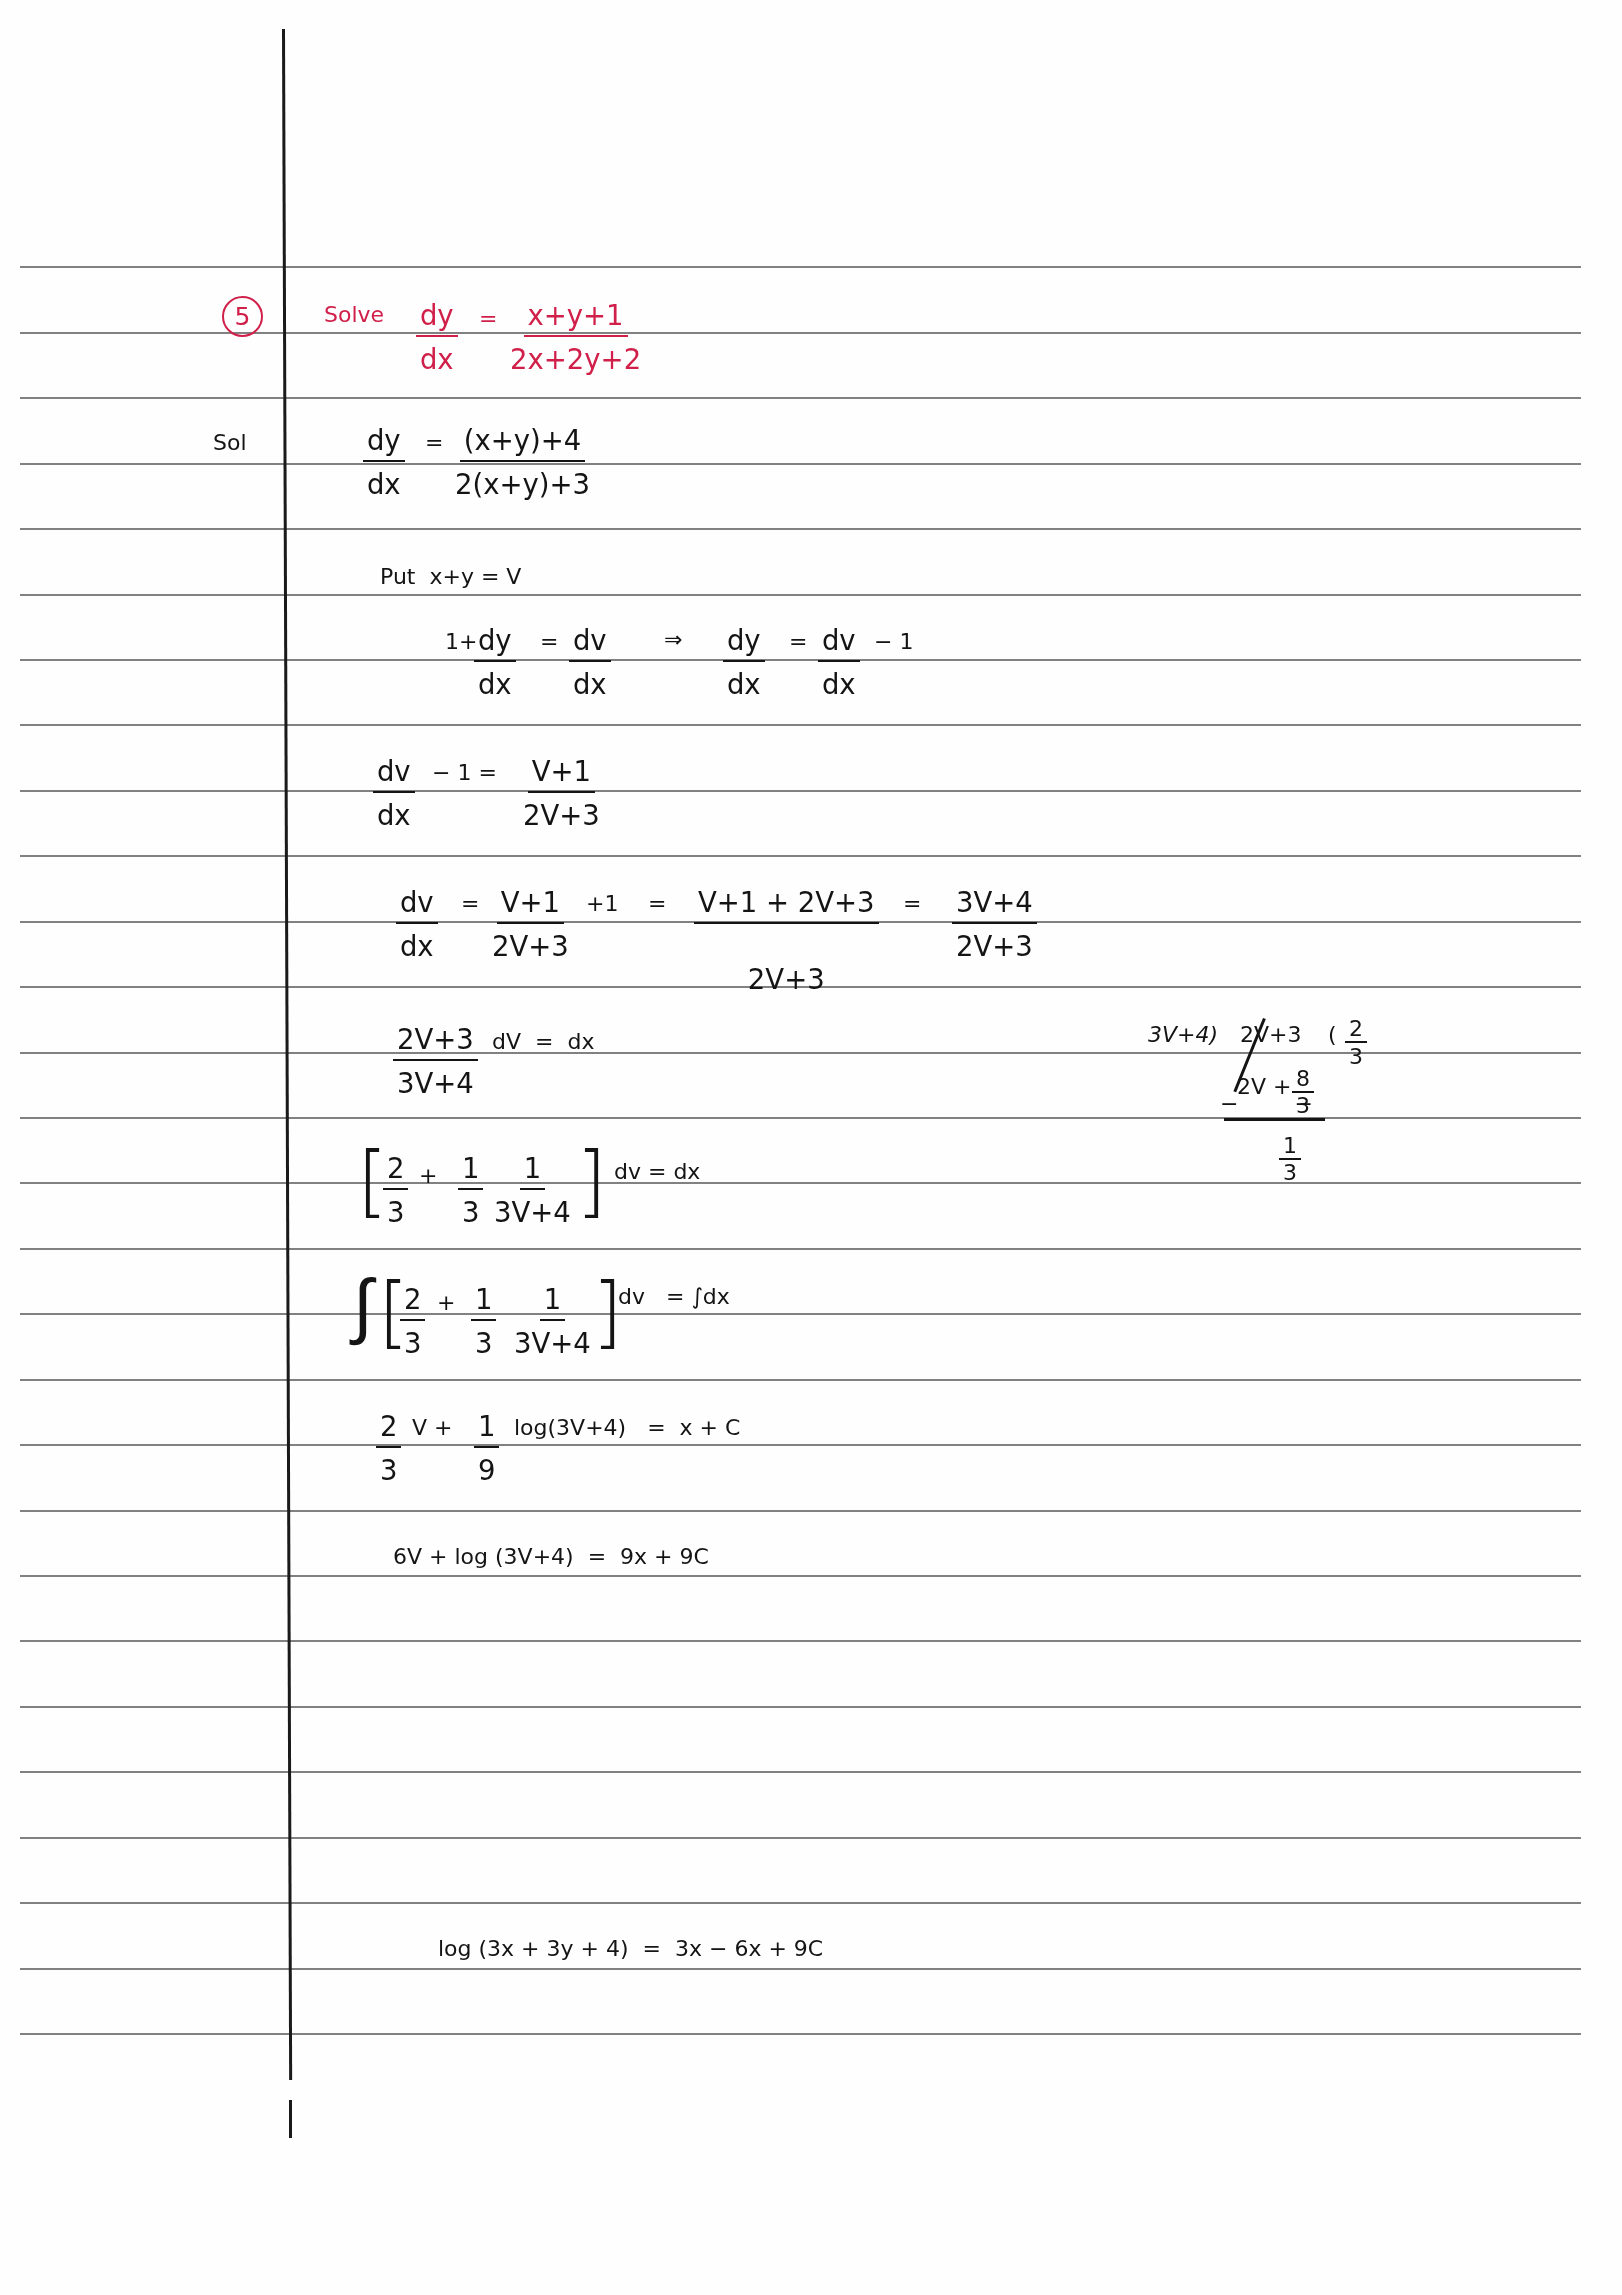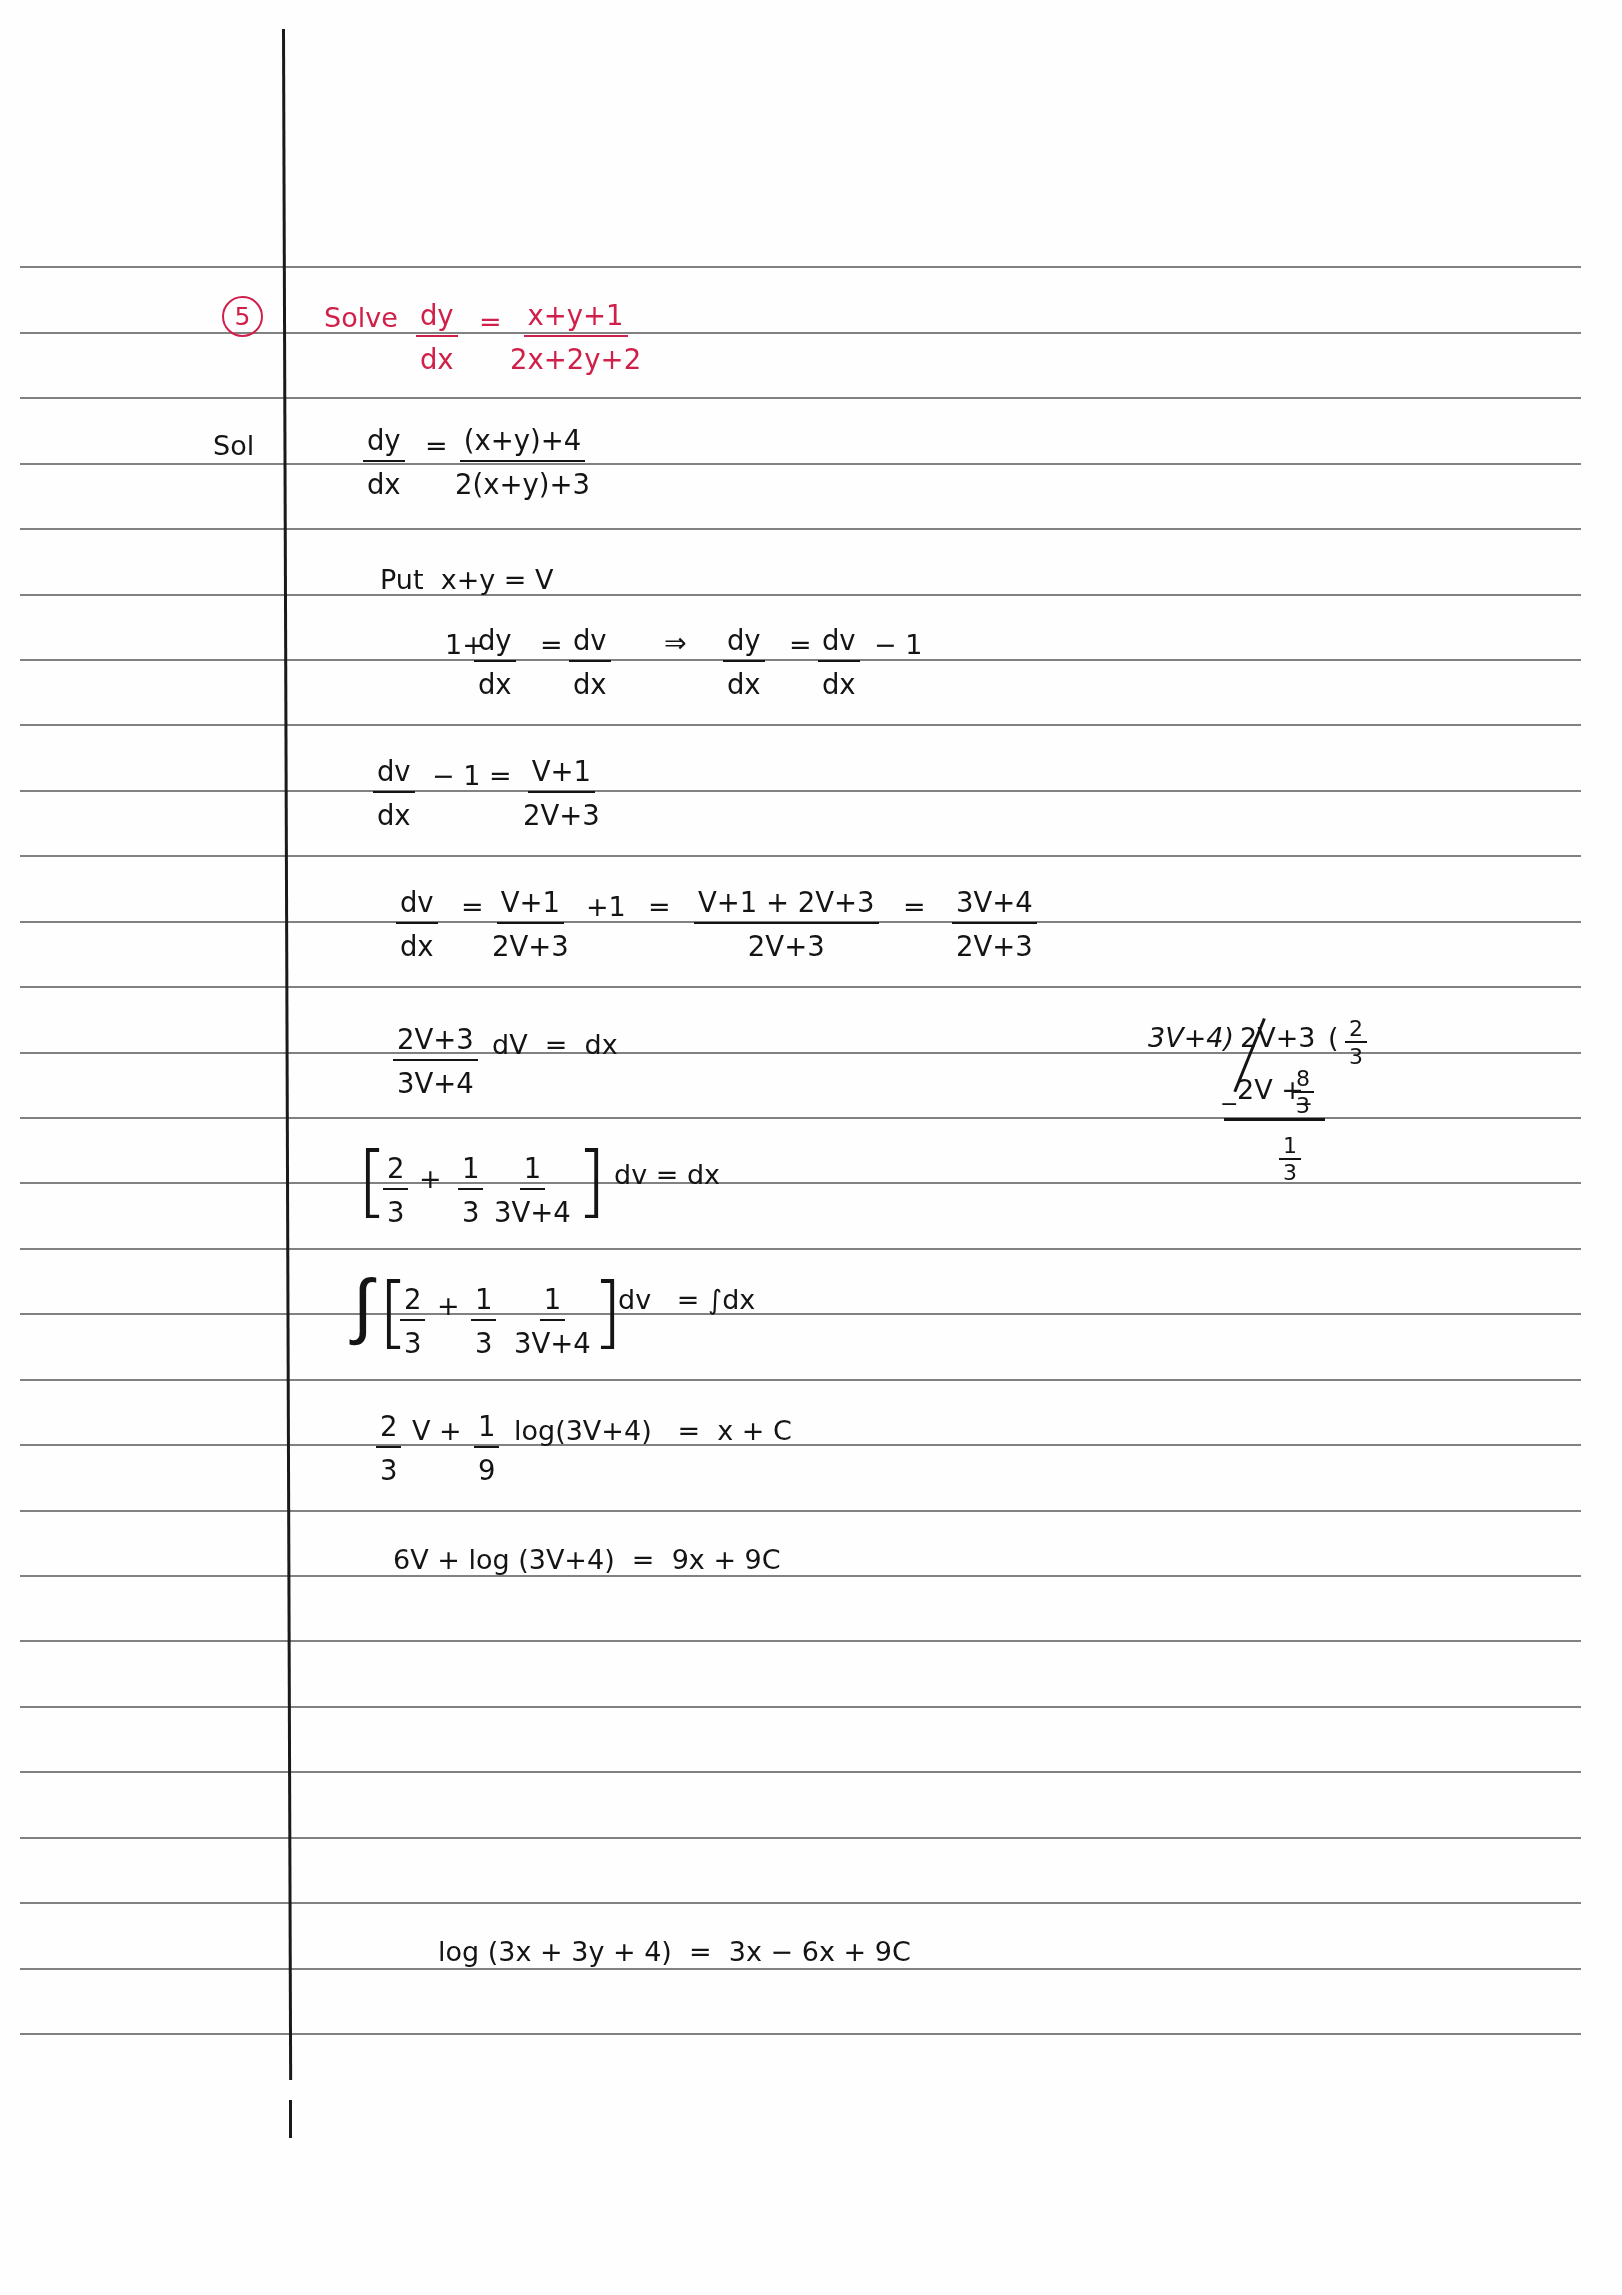--- a/index.html
+++ b/index.html
@@ -2,21 +2,21 @@
 <html style="font-size:10.5px"><head>
 <meta charset="utf-8">
 <style>
   html, body { margin: 0; padding: 0; background: #ffffff; }
   body { width: 1623px; height: 2295px; position: relative; overflow: hidden; }
   .page { position: absolute; left: 0; top: 0; width: 1623px; height: 2295px; background: #fefefe; }
   .rule { position: absolute; left: 19.6px; width: 1561px; height: 2px; background: #6b6b6b; opacity: 0.85; }
   .margin { position: absolute; width: 2.6px; background: #1a1a1a; }
   .hw { position: absolute; font-family: "DejaVu Sans", sans-serif; color: #141414; white-space: nowrap; line-height: 1; }
   .red { color: #d0204a; }
-  .sz { font-size: 27px; }
+  .sz { font-size: 22px; }
   .frac { position: absolute; display: inline-flex; flex-direction: column; align-items: center; font-family: "DejaVu Sans", sans-serif; color: #141414; font-size: 27.5px; line-height: 1; white-space: nowrap; }
   .frac .num { padding: 0 3.9px 5.2px 3.9px; border-bottom: 2.6px solid currentColor; }
   .frac .den { padding-top: 9.2px; }
   .frac.red { color: #d0204a; }
   .sm { font-size: 22px; }
   .circle5 { position: absolute; left: 222px; top: 296px; width: 37px; height: 37px; border: 2.6px solid #d0204a; border-radius: 50%; display: flex; align-items: center; justify-content: center; color: #d0204a; font-family: "DejaVu Sans", sans-serif; font-size: 25px; }
   .bracket { position: absolute; font-family: "DejaVu Sans", sans-serif; color: #141414; font-size: 79px; line-height: 1; font-weight: 200; }
   .divline { position: absolute; height: 2.6px; background: #141414; }
   .slash { position: absolute; width: 2.6px; background: #141414; transform: rotate(22deg); transform-origin: top left; }
 </style>
@@ -130,21 +130,21 @@
       <span class="num">dv</span>
       <span class="den">dx</span>
     </div>
     <div class="hw sz" style="left:461px; top:893px;">=</div>
     <div class="frac" style="left:492px; top:889px;">
       <span class="num">V+1</span>
       <span class="den">2V+3</span>
     </div>
     <div class="hw sz" style="left:586px; top:893px;">+1</div>
     <div class="hw sz" style="left:648px; top:893px;">=</div>
-    <div class="frac" style="left:694px; top:889px;">
+    <div class="frac" style="left:694px; top:889px;gap:33px;">
       <span class="num">V+1 + 2V+3</span>
       <span class="den">2V+3</span>
     </div>
     <div class="hw sz" style="left:903px; top:893px;">=</div>
     <div class="frac" style="left:952px; top:889px;">
       <span class="num">3V+4</span>
       <span class="den">2V+3</span>
     </div>
   </div>
 

